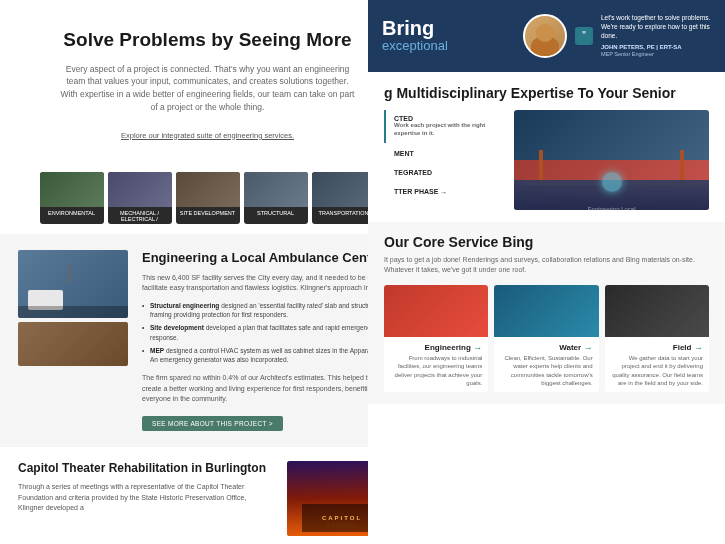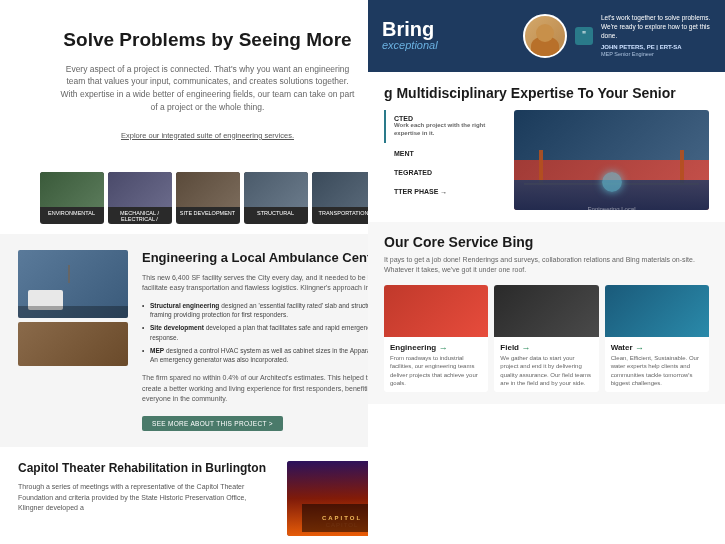--- a/index.html
+++ b/index.html
@@ -363,20 +363,21 @@
     }
     .core-section p {
       font-size: 7px;
       color: #666;
       margin-bottom: 10px;
       line-height: 1.4;
     }
     .core-tiles {
       display: flex;
       gap: 6px;
+      text-align: right;
     }
     .core-tile {
       flex: 1;
       background: #fff;
       border-radius: 3px;
       overflow: hidden;
       cursor: pointer;
     }
     .core-tile-img {
       width: 100%;
@@ -528,21 +529,21 @@
       </div>
     </div>
 
   </div>
 
   <div class="right-panel">
 
     <div class="top-banner">
       <div>
         <div style="color:#fff;font-size:20px;font-weight:800;line-height:1;">Bring</div>
-        <div style="color:#6ab0e0;font-size:11px;font-style:italic;line-height:1.2;">exceptional</div>
+        <div style="color:#6ab0e0;font-size:13px;line-height:1.2;">exceptional</div>
       </div>
       <div class="banner-person">
         <div class="person-avatar"></div>
         <div class="quote-badge">"</div>
         <div class="banner-quote-text">
           <div>Let's work together to solve problems. We're ready to explore how to get this done.</div>
           <div class="person-name">JOHN PETERS, PE | ERT-SA</div>
           <div class="person-title">MEP Senior Engineer</div>
         </div>
       </div>
@@ -582,31 +583,31 @@
       <p>It pays to get a job done! Renderings and surveys, collaboration relations and Bing materials on-site. Whatever it takes, we've got it under one roof.</p>
       <div class="core-tiles">
         <div class="core-tile">
           <div class="core-tile-img engineering"></div>
           <div class="core-tile-body">
             <div class="core-tile-title">Engineering<span> →</span></div>
             <div class="core-tile-desc">From roadways to industrial facilities, our engineering teams deliver projects that achieve your goals.</div>
           </div>
         </div>
         <div class="core-tile">
+          <div class="core-tile-img water"></div>
+          <div class="core-tile-body">
+            <div class="core-tile-title">Water<span> →</span></div>
+            <div class="core-tile-desc">Clean, Efficient, Sustainable. Our water experts help clients and communities tackle tomorrow's biggest challenges.</div>
+          </div>
+        </div>
+        <div class="core-tile">
           <div class="core-tile-img field"></div>
           <div class="core-tile-body">
             <div class="core-tile-title">Field<span> →</span></div>
             <div class="core-tile-desc">We gather data to start your project and end it by delivering quality assurance. Our field teams are in the field and by your side.</div>
           </div>
         </div>
-        <div class="core-tile">
-          <div class="core-tile-img water"></div>
-          <div class="core-tile-body">
-            <div class="core-tile-title">Water<span> →</span></div>
-            <div class="core-tile-desc">Clean, Efficient, Sustainable. Our water experts help clients and communities tackle tomorrow's biggest challenges.</div>
-          </div>
-        </div>
       </div>
     </div>
 
   </div>
 
 </div>
 
 </body></html>

